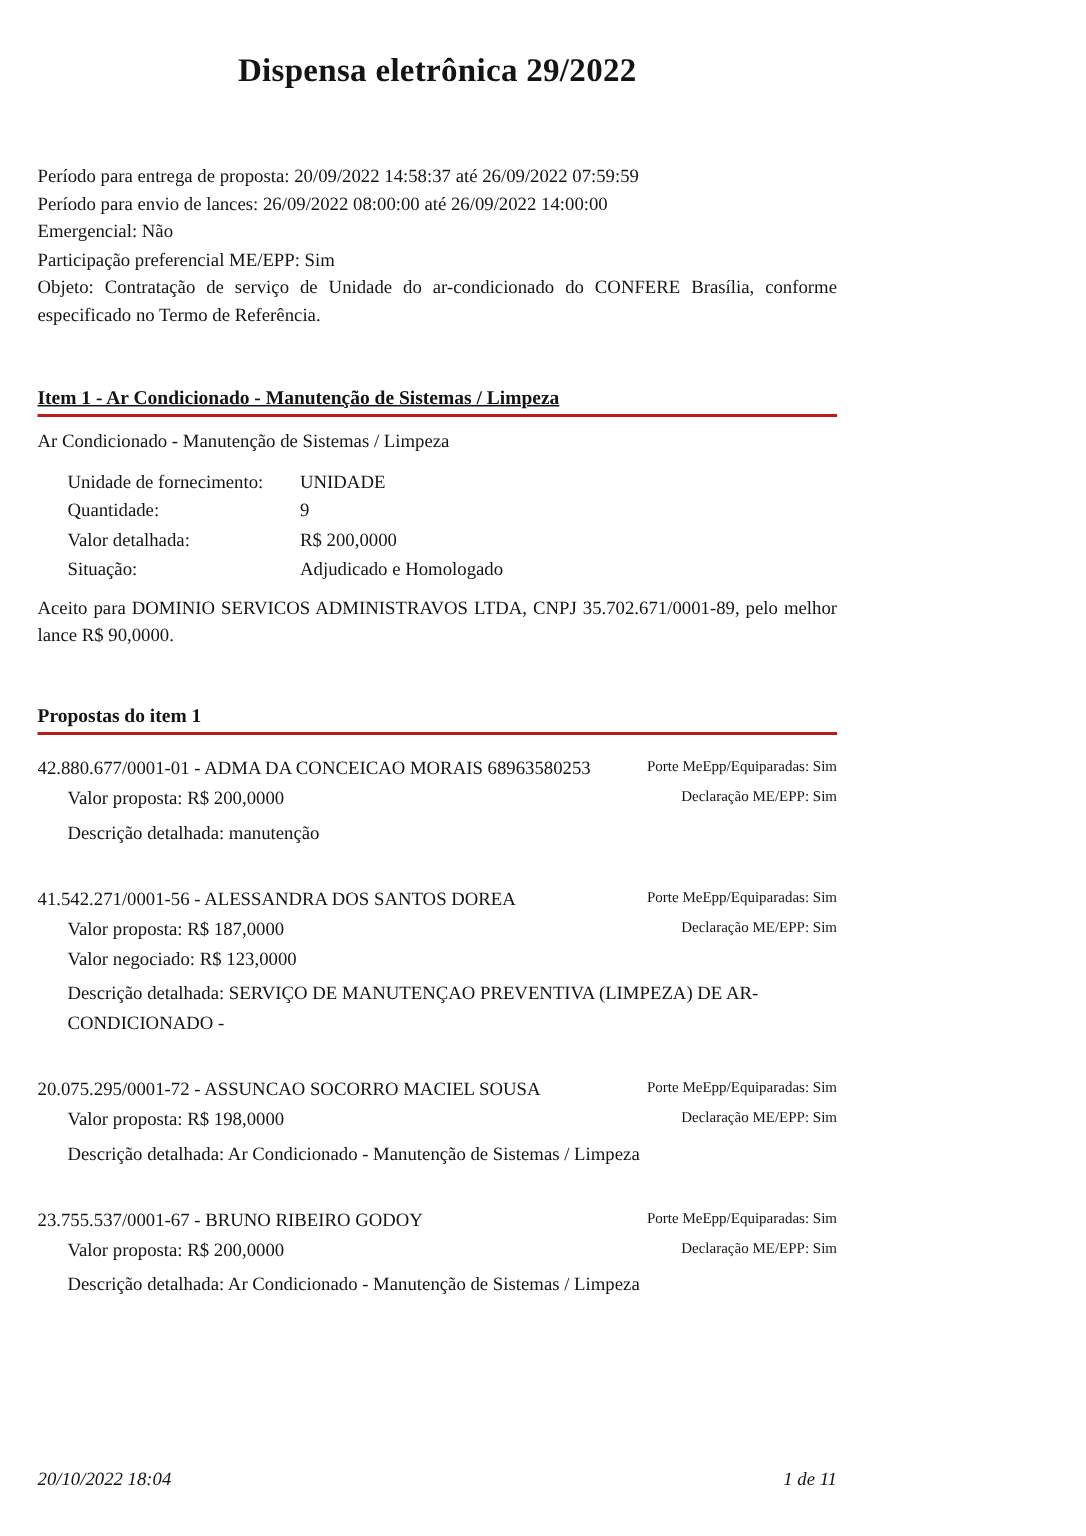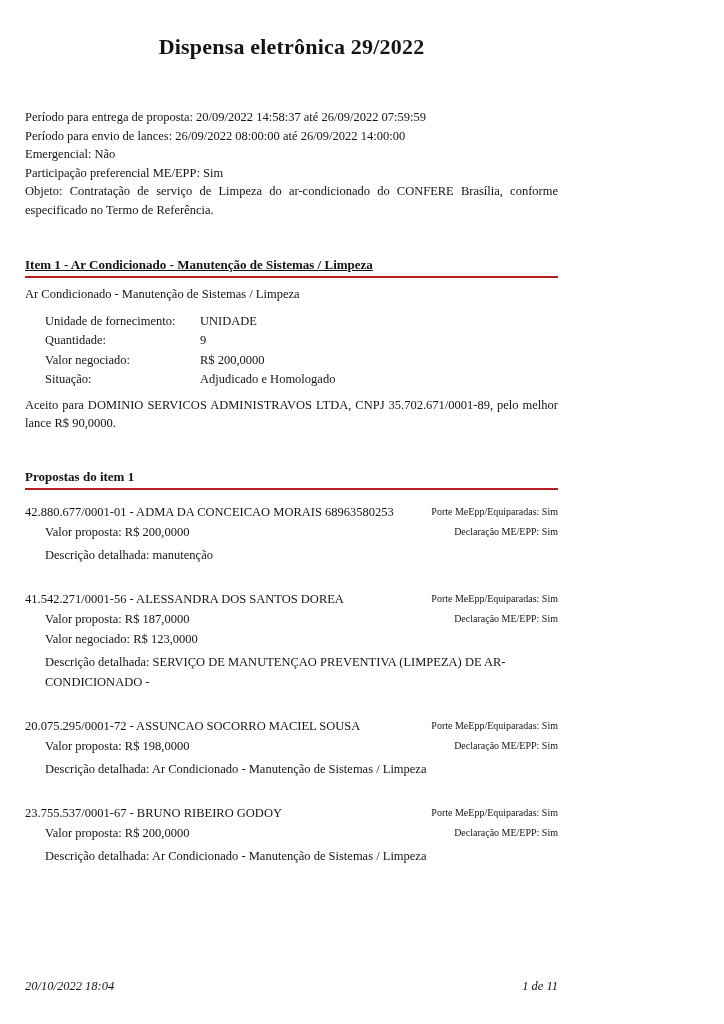--- a/index.html
+++ b/index.html
@@ -115,40 +115,40 @@
 
 <div class="page">
 
   <h1 class="doc-title">Dispensa eletrônica 29/2022</h1>
 
   <div class="info-block">
     <p>Período para entrega de proposta: 20/09/2022 14:58:37 até 26/09/2022 07:59:59</p>
     <p>Período para envio de lances: 26/09/2022 08:00:00 até 26/09/2022 14:00:00</p>
     <p>Emergencial: Não</p>
     <p>Participação preferencial ME/EPP: Sim</p>
-    <p class="justify">Objeto: Contratação de serviço de Limpeza do ar-condicionado do CONFERE Brasília, conforme especificado no Termo de Referência.</p>
+    <p class="justify">Objeto: Contratação de serviço de Unidade do ar-condicionado do CONFERE Brasília, conforme especificado no Termo de Referência.</p>
   </div>
 
   <div class="section-heading">
     <span class="underlined">Item 1 - Ar Condicionado - Manutenção de Sistemas / Limpeza</span>
   </div>
 
   <p class="item-subtitle">Ar Condicionado - Manutenção de Sistemas / Limpeza</p>
 
   <div class="fields">
     <div class="field-row">
       <span class="field-label">Unidade de fornecimento:</span>
       <span class="field-value">UNIDADE</span>
     </div>
     <div class="field-row">
       <span class="field-label">Quantidade:</span>
       <span class="field-value">9</span>
     </div>
     <div class="field-row">
-      <span class="field-label">Valor negociado:</span>
+      <span class="field-label">Valor detalhada:</span>
       <span class="field-value">R$ 200,0000</span>
     </div>
     <div class="field-row">
       <span class="field-label">Situação:</span>
       <span class="field-value">Adjudicado e Homologado</span>
     </div>
   </div>
 
   <p class="acceptance justify">Aceito para DOMINIO SERVICOS ADMINISTRAVOS LTDA, CNPJ 35.702.671/0001-89, pelo melhor lance R$ 90,0000.</p>
 

